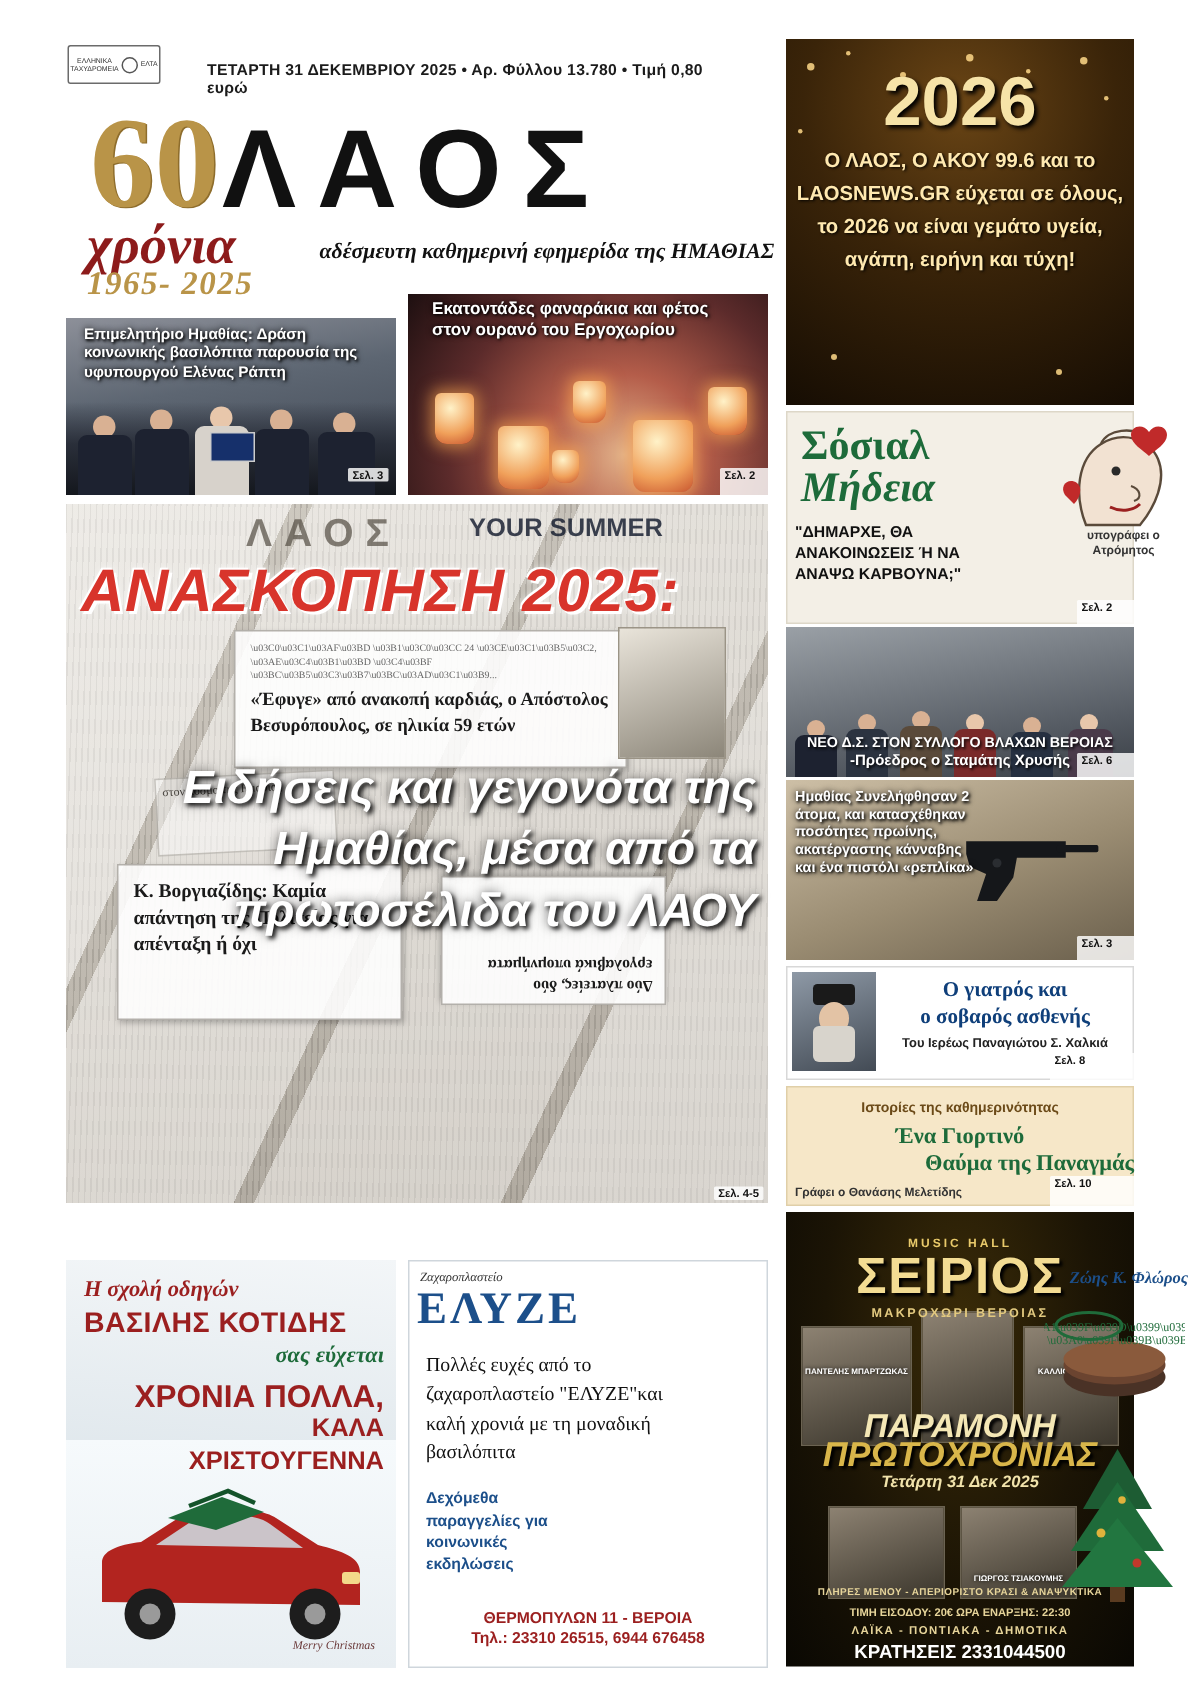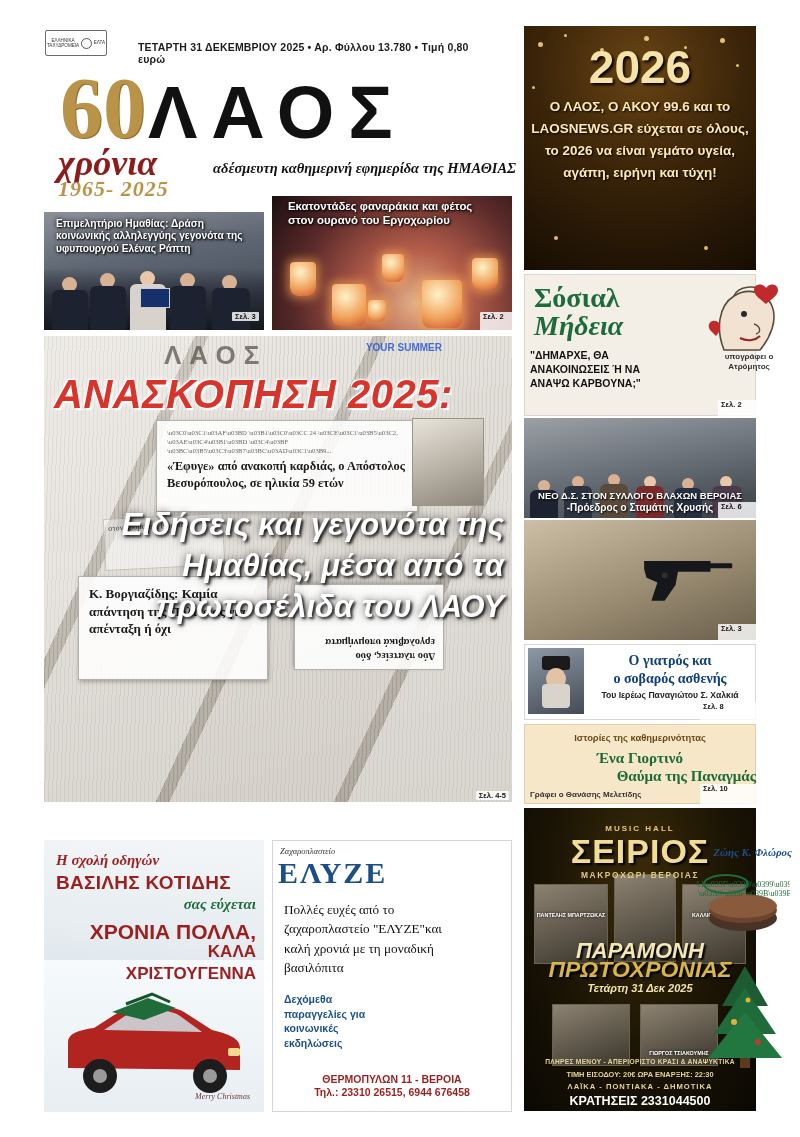--- a/index.html
+++ b/index.html
@@ -275,39 +275,39 @@
     <div class="head" style="left:56px;bottom:42px;width:15px;height:15px;"></div>
     <div class="torso" style="left:46px;bottom:0;width:36px;height:44px;"></div>
     <div class="head" style="left:96px;bottom:44px;width:15px;height:15px;background:#e8c7ab;"></div>
     <div class="torso" style="left:86px;bottom:0;width:36px;height:46px;background:#d7d2cb;"></div>
     <div class="head" style="left:136px;bottom:42px;width:15px;height:15px;"></div>
     <div class="torso" style="left:126px;bottom:0;width:36px;height:44px;"></div>
     <div class="head" style="left:178px;bottom:40px;width:15px;height:15px;"></div>
     <div class="torso" style="left:168px;bottom:0;width:38px;height:42px;"></div>
     <div style="position:absolute;left:96px;bottom:22px;width:30px;height:20px;background:#16306b;border:1px solid #ccc;"></div>
   </div>
-  <div class="cap" style="left:56px; top:218px; width:200px; font-size:10.2px;">Επιμελητήριο Ημαθίας: Δράση κοινωνικής αλληλεγγύης γεγονότα της υφυπουργού Ελένας Ράπτη</div>
+  <div class="cap" style="left:56px; top:218px; width:200px; font-size:10.2px;">Επιμελητήριο Ημαθίας: Δράση κοινωνικής βασιλόπιτα παρουσία της υφυπουργού Ελένας Ράπτη</div>
   <div class="pg" style="left:232px; top:312px; right:auto; bottom:auto;">Σελ. 3</div>
 
   <div class="blk" id="photo-2">
     <div class="lantern" style="left:18px;top:66px;width:26px;height:34px;"></div>
     <div class="lantern" style="left:60px;top:88px;width:34px;height:42px;"></div>
     <div class="lantern" style="left:110px;top:58px;width:22px;height:28px;"></div>
     <div class="lantern" style="left:150px;top:84px;width:40px;height:48px;"></div>
     <div class="lantern" style="left:200px;top:62px;width:26px;height:32px;"></div>
     <div class="lantern" style="left:96px;top:104px;width:18px;height:22px;"></div>
   </div>
   <div class="cap" style="left:288px; top:200px; width:190px; font-size:11.4px;">Εκατοντάδες φαναράκια και φέτος στον ουρανό του Εργοχωρίου</div>
   <div class="pg" style="left:480px; top:312px;">Σελ. 2</div>
 
   <div class="blk" id="main-story">
     <div class="paperbg"></div>
 
     <div style="position:absolute;left:120px;top:4px;font-family:'Liberation Sans',sans-serif;font-weight:bold;font-size:26px;color:#5c564c;letter-spacing:8px;opacity:.75;">ΛΑΟΣ</div>
-    <div style="position:absolute;right:70px;top:6px;font-family:'Liberation Sans',sans-serif;font-weight:bold;font-size:10px;color:#1d4ed8;opacity:.8;">YOUR SUMMER</div>
+    <div style="position:absolute;right:70px;top:6px;font-family:'Liberation Sans',sans-serif;font-weight:bold;font-size:17px;color:#0f172a;opacity:.8;">YOUR SUMMER</div>
 
     <div class="clip" style="left:112px;top:84px;width:262px;height:92px;padding:8px 10px;font-size:12.4px;line-height:1.34;">
       <div style="font-size:6.6px;color:#666;margin-bottom:3px;">\u03C0\u03C1\u03AF\u03BD \u03B1\u03C0\u03CC 24 \u03CE\u03C1\u03B5\u03C2, \u03AE\u03C4\u03B1\u03BD \u03C4\u03BF \u03BC\u03B5\u03C3\u03B7\u03BC\u03AD\u03C1\u03B9...</div>
       <div class="hl">«Έφυγε» από ανακοπή καρδιάς, ο Απόστολος Βεσυρόπουλος, σε ηλικία 59 ετών</div>
     </div>
     <div style="position:absolute;right:28px;top:82px;width:72px;height:88px;background:linear-gradient(160deg,#e9e4da,#8c8679);border:1px solid #9b9486;"></div>
 
     <div class="clip" style="left:34px;top:240px;width:190px;height:104px;padding:8px 10px;font-size:13px;line-height:1.35;">
       <div class="hl">Κ. Βοργιαζίδης: Καμία απάντηση της Πολιτείας για απένταξη ή όχι</div>
     </div>
@@ -375,20 +375,21 @@
   <div class="vl-cap2">-Πρόεδρος ο Σταμάτης Χρυσής</div>
   <div class="pg" style="left:718px;top:502px;">Σελ. 6</div>
 
   <div class="blk" id="photo-gun">
     <svg viewBox="0 0 232 120" style="position:absolute;right:-4px;top:14px;width:140px;height:90px;">
       <path d="M40 30 L150 30 L150 48 L96 48 L92 70 L74 96 L52 96 L62 66 L44 58 L40 44 Z" fill="#15171a"></path>
       <rect x="140" y="34" width="46" height="8" rx="2" fill="#15171a"></rect>
       <circle cx="74" cy="54" r="5" fill="#2a2d31"></circle>
     </svg>
   </div>
+  <div class="cap gun-cap">Ημαθίας Συνελήφθησαν 2 άτομα, και κατασχέθηκαν ποσότητες πρωίνης, ακατέργαστης κάνναβης και ένα πιστόλι «ρεπλίκα»</div>
   <div class="pg" style="left:718px;top:624px;">Σελ. 3</div>
 
   <div class="blk" id="doctor-box"></div>
   <div class="doc-photo">
     <div style="position:absolute;left:14px;top:8px;width:28px;height:14px;background:#1a1a1a;border-radius:3px;"></div>
     <div style="position:absolute;left:18px;top:20px;width:20px;height:22px;background:#e3c3a5;border-radius:50%;"></div>
     <div style="position:absolute;left:14px;top:36px;width:28px;height:24px;background:#d8d4cc;border-radius:4px;"></div>
   </div>
   <div class="doc-ttl">
     <div>Ο γιατρός και</div>

